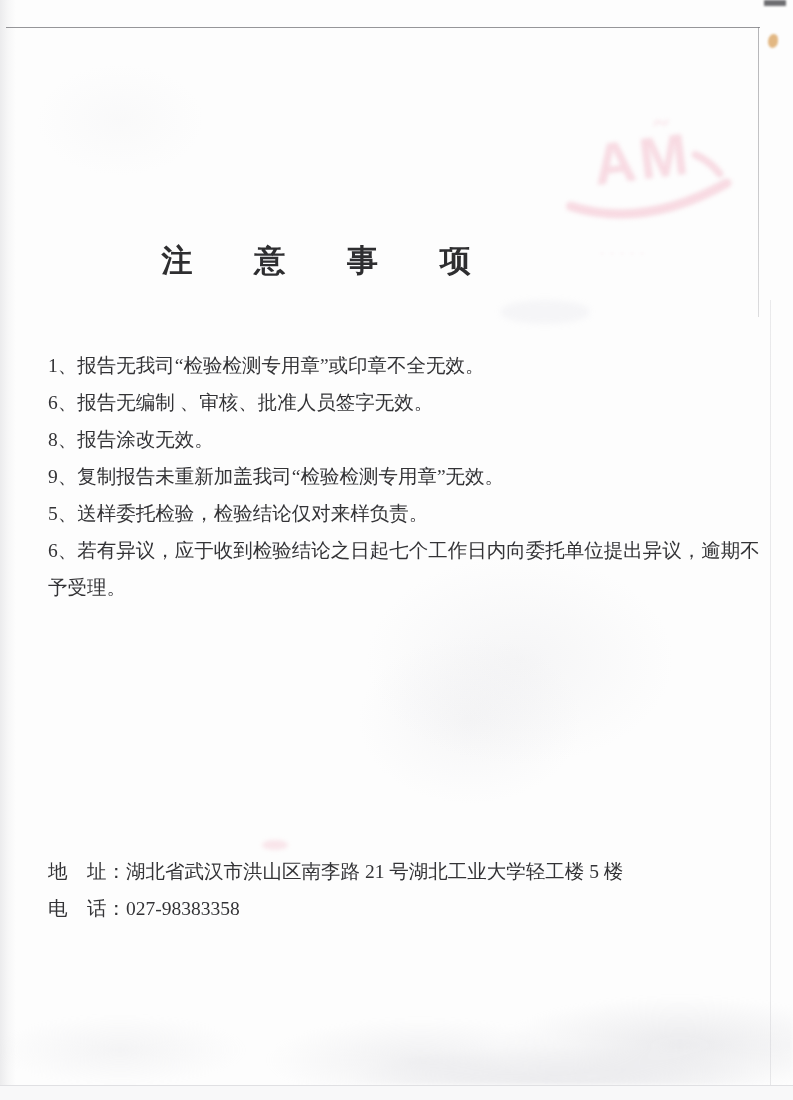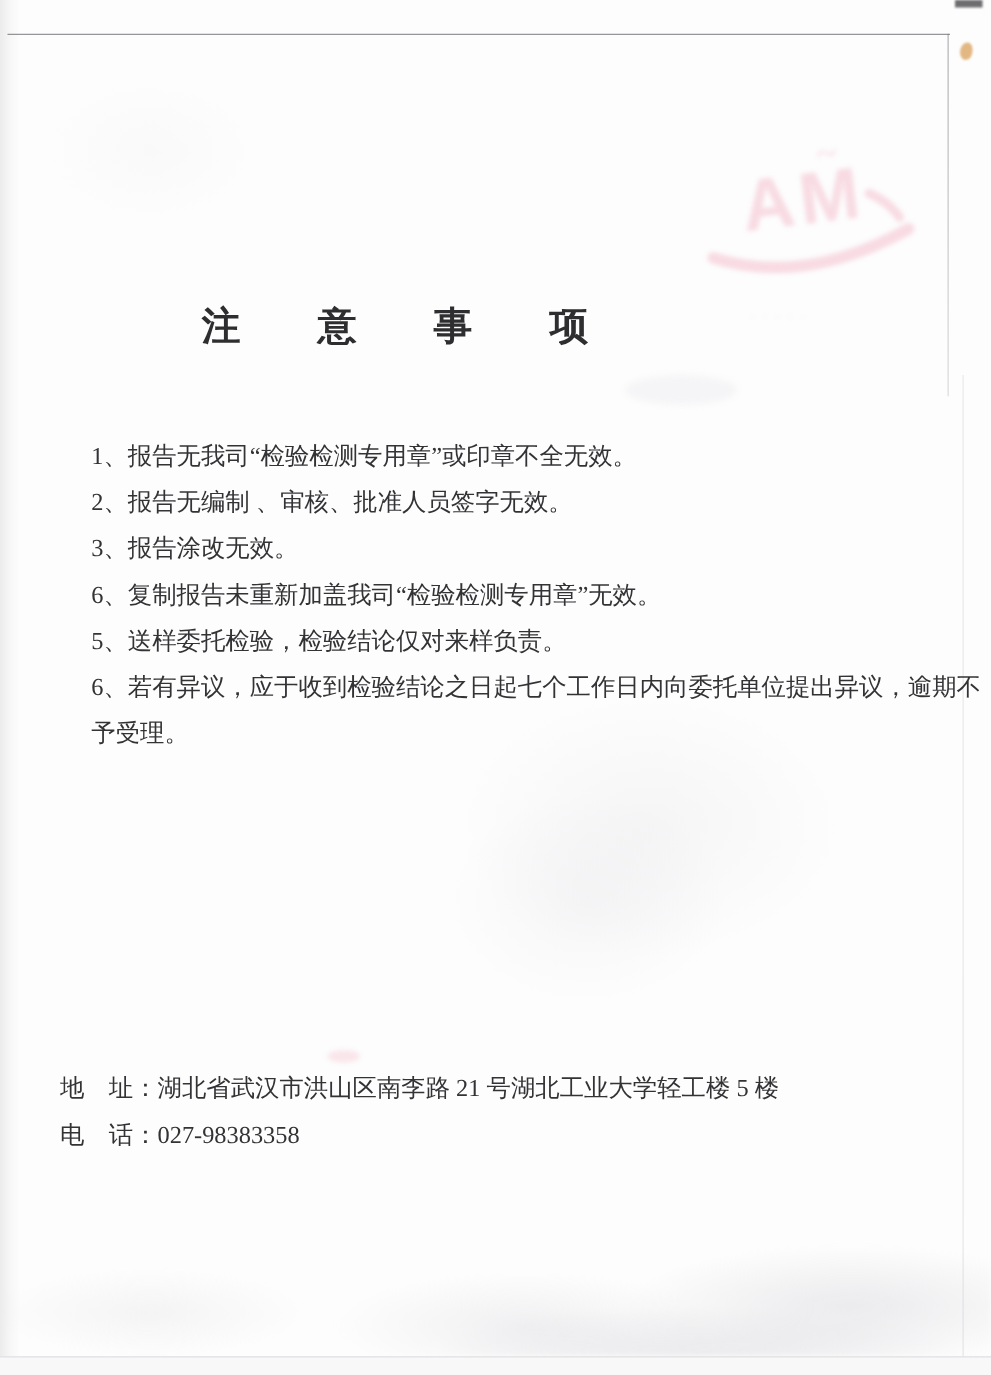--- a/index.html
+++ b/index.html
@@ -79,21 +79,21 @@
 
   
   .title {
     position:absolute; left:0; top:240px; width:632px;
     text-align:center;
     font-size:31px; font-weight:600; color:#2e2e30;
     letter-spacing:27px; text-indent:27px;
   }
   .notes {
     position:absolute; left:48px; top:347px; width:714px;
-    font-size:19.5px; color:#333336; line-height:37px;margin-left:25px;
+    font-size:19.5px; color:#333336; line-height:37px;
   }
   .notes p { white-space:pre-line; }
   .contact {
     position:absolute; left:48px; top:853px; width:700px;
     font-size:19.5px; color:#333336; line-height:37px;
   }
   .contact .row { display:block; }
 </style>
 </head>
 <body>
@@ -119,23 +119,23 @@
         <path d="M150 60 q 14 8 22 22" stroke="#f0a9bc" stroke-width="7" fill="none" stroke-linecap="round"></path>
       </g>
     </svg>
   </div>
   <div class="stamp-dots">·····</div>
 
   <div class="title">注 意 事 项</div>
 
   <div class="notes">
     <p>1、报告无我司“检验检测专用章”或印章不全无效。</p>
-    <p>2、报告无编制 、审核、批准人员签字无效。</p>
-    <p>3、报告涂改无效。</p>
-    <p>6、复制报告未重新加盖我司“检验检测专用章”无效。</p>
+    <p>6、报告无编制 、审核、批准人员签字无效。</p>
+    <p>8、报告涂改无效。</p>
+    <p>9、复制报告未重新加盖我司“检验检测专用章”无效。</p>
     <p>5、送样委托检验，检验结论仅对来样负责。</p>
     <p>6、若有异议，应于收到检验结论之日起七个工作日内向委托单位提出异议，逾期不
 予受理。</p>
   </div>
 
   <div class="contact">
     <span class="row"><span>地　址：</span><span>湖北省武汉市洪山区南李路 21 号湖北工业大学轻工楼 5 楼</span></span>
     <span class="row"><span>电　话：</span><span>027-98383358</span></span>
   </div>
 

